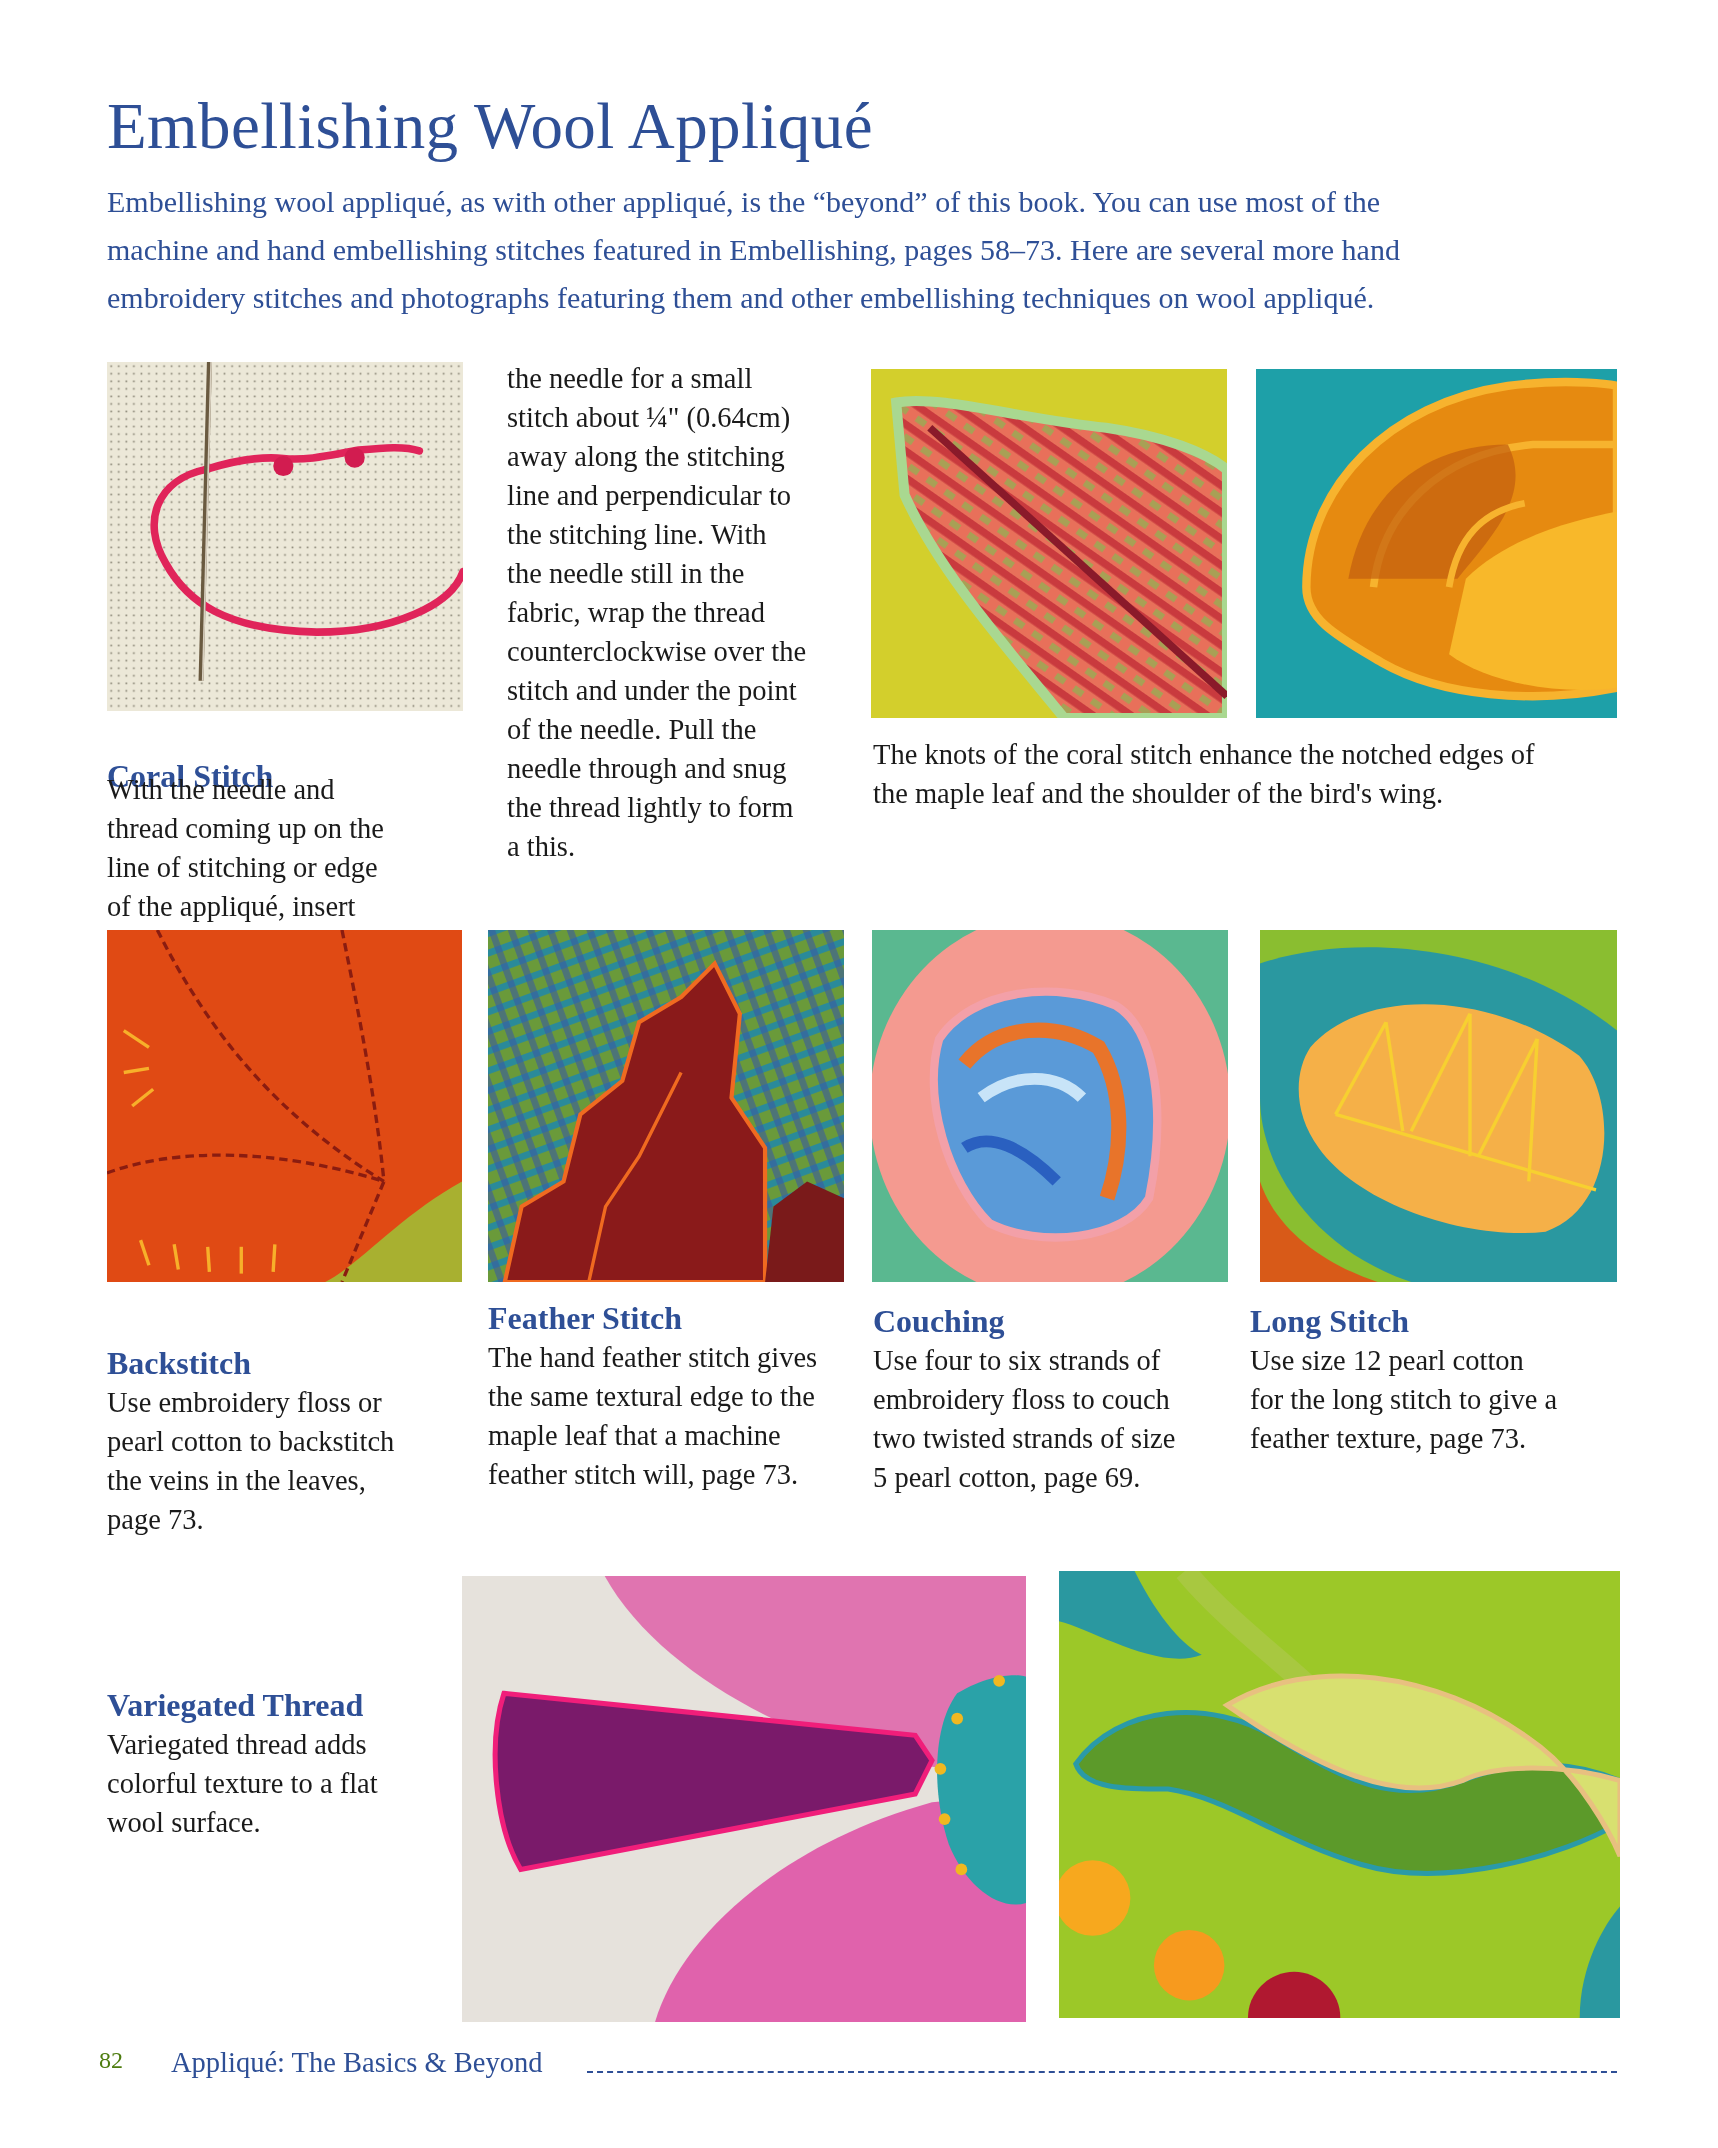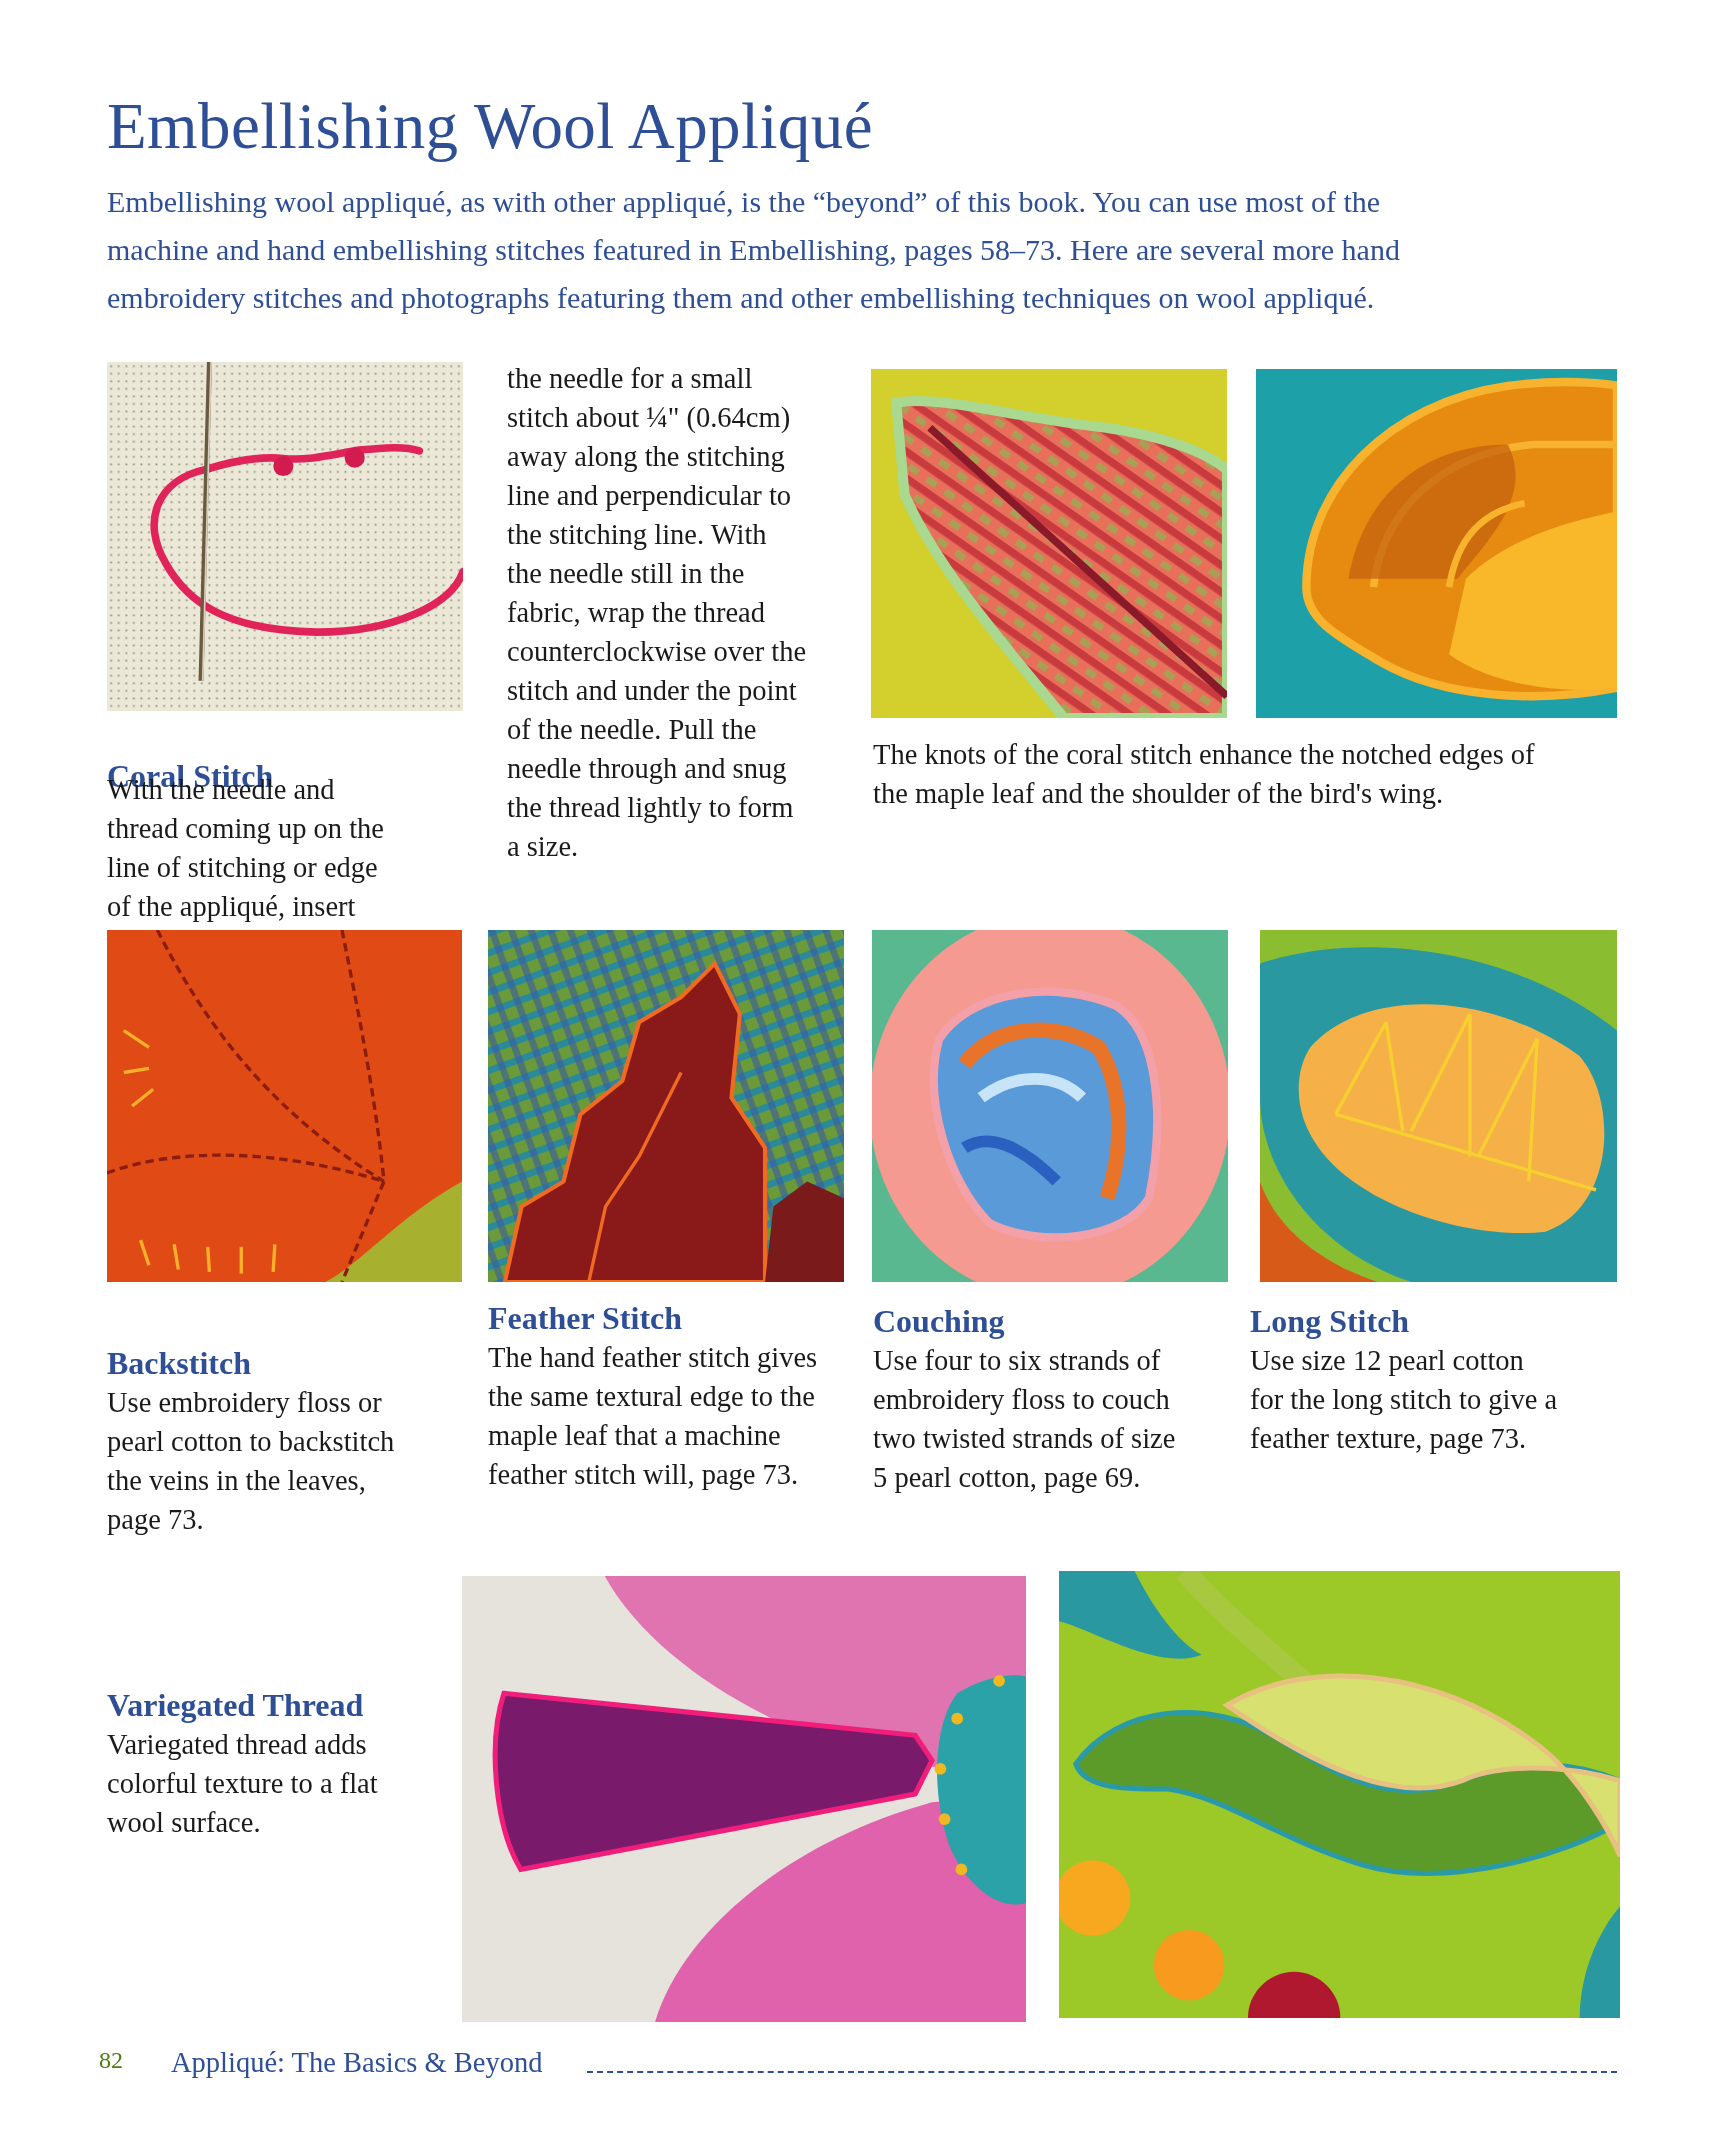--- a/index.html
+++ b/index.html
@@ -59,21 +59,21 @@
   <span>away along the stitching</span>
   <span>line and perpendicular to</span>
   <span>the stitching line. With</span>
   <span>the needle still in the</span>
   <span>fabric, wrap the thread</span>
   <span>counterclockwise over the</span>
   <span>stitch and under the point</span>
   <span>of the needle. Pull the</span>
   <span>needle through and snug</span>
   <span>the thread lightly to form</span>
-  <span>a size.</span>
+  <span>a this.</span>
 </div>
 
 <div class="photo" style="left:871px;top:369px;width:356px;height:349px;">
   <svg viewBox="0 0 424 416" preserveAspectRatio="none">
     <defs>
       <pattern id="plaid" width="26" height="26" patternUnits="userSpaceOnUse" patternTransform="rotate(35)">
         <rect width="26" height="26" fill="#e8705a"></rect>
         <rect width="26" height="9" fill="#c93a3e"></rect>
         <rect x="0" y="13" width="13" height="8" fill="#a8a055"></rect>
       </pattern>

